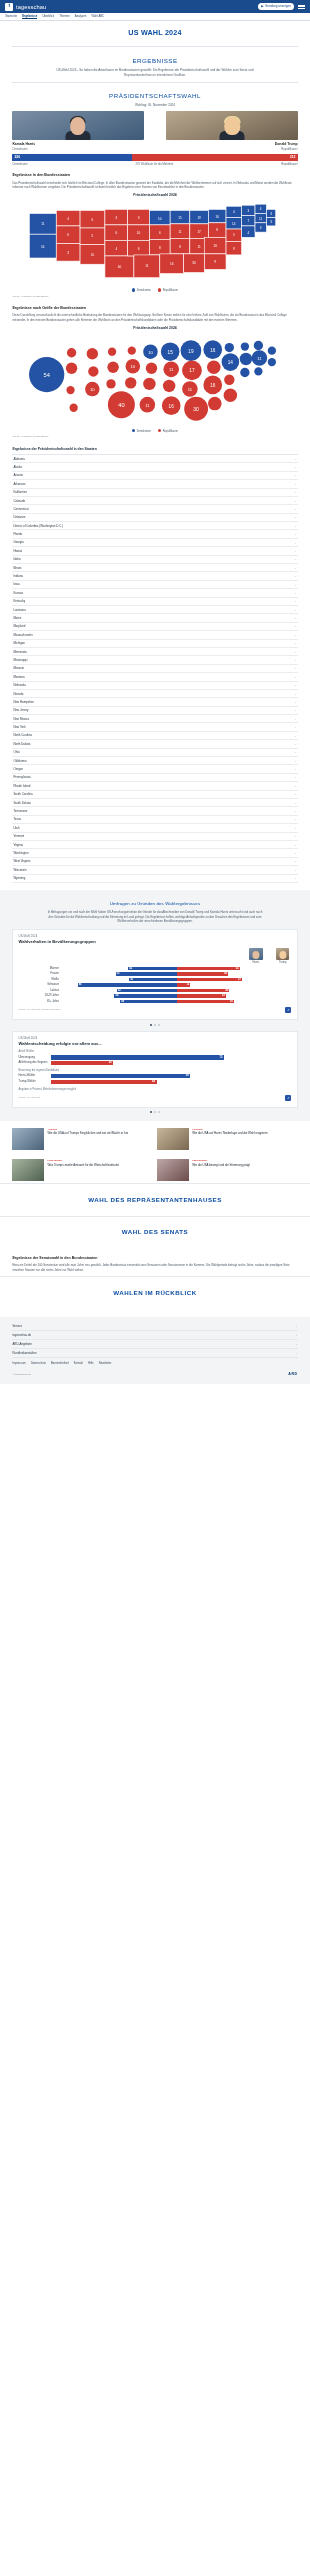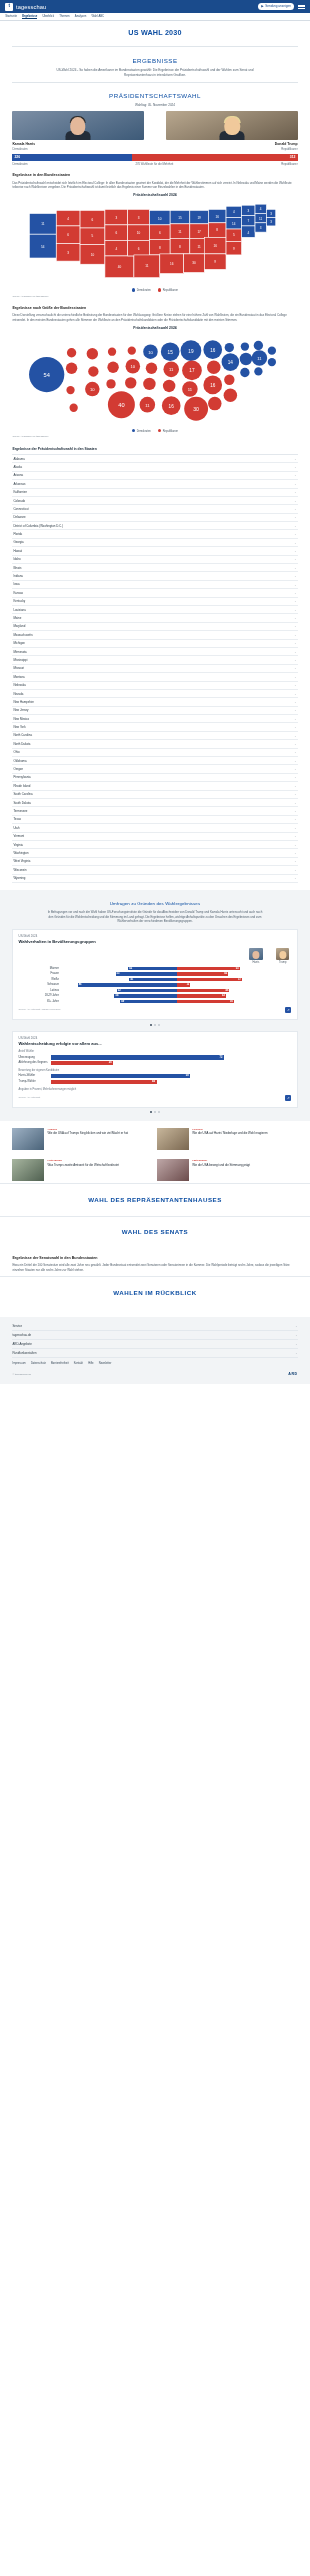--- a/index.html
+++ b/index.html
@@ -188,21 +188,21 @@
   <div class="navbar">
     <span>Startseite</span>
     <span class="active">Ergebnisse</span>
     <span>Überblick</span>
     <span>Themen</span>
     <span>Analysen</span>
     <span>Wahl ABC</span>
   </div>
 
   <div class="title-wrap">
-    <div class="page-title">US WAHL 2030</div>
+    <div class="page-title">US WAHL 2024</div>
   </div>
   <hr class="divider">
 
   <div class="section-head">ERGEBNISSE</div>
   <div class="section-sub">US-Wahl 2024 - So haben die Amerikaner im Bundesstaaten gewählt: Die Ergebnisse der Präsidentschaftswahl und der Wahlen zum Senat und Repräsentantenhaus in interaktiven Grafiken.</div>
   <hr class="divider">
 
   <div class="section-head">PRÄSIDENTSCHAFTSWAHL</div>
   <div class="section-sub">Wahltag: 05. November 2024</div>
 

